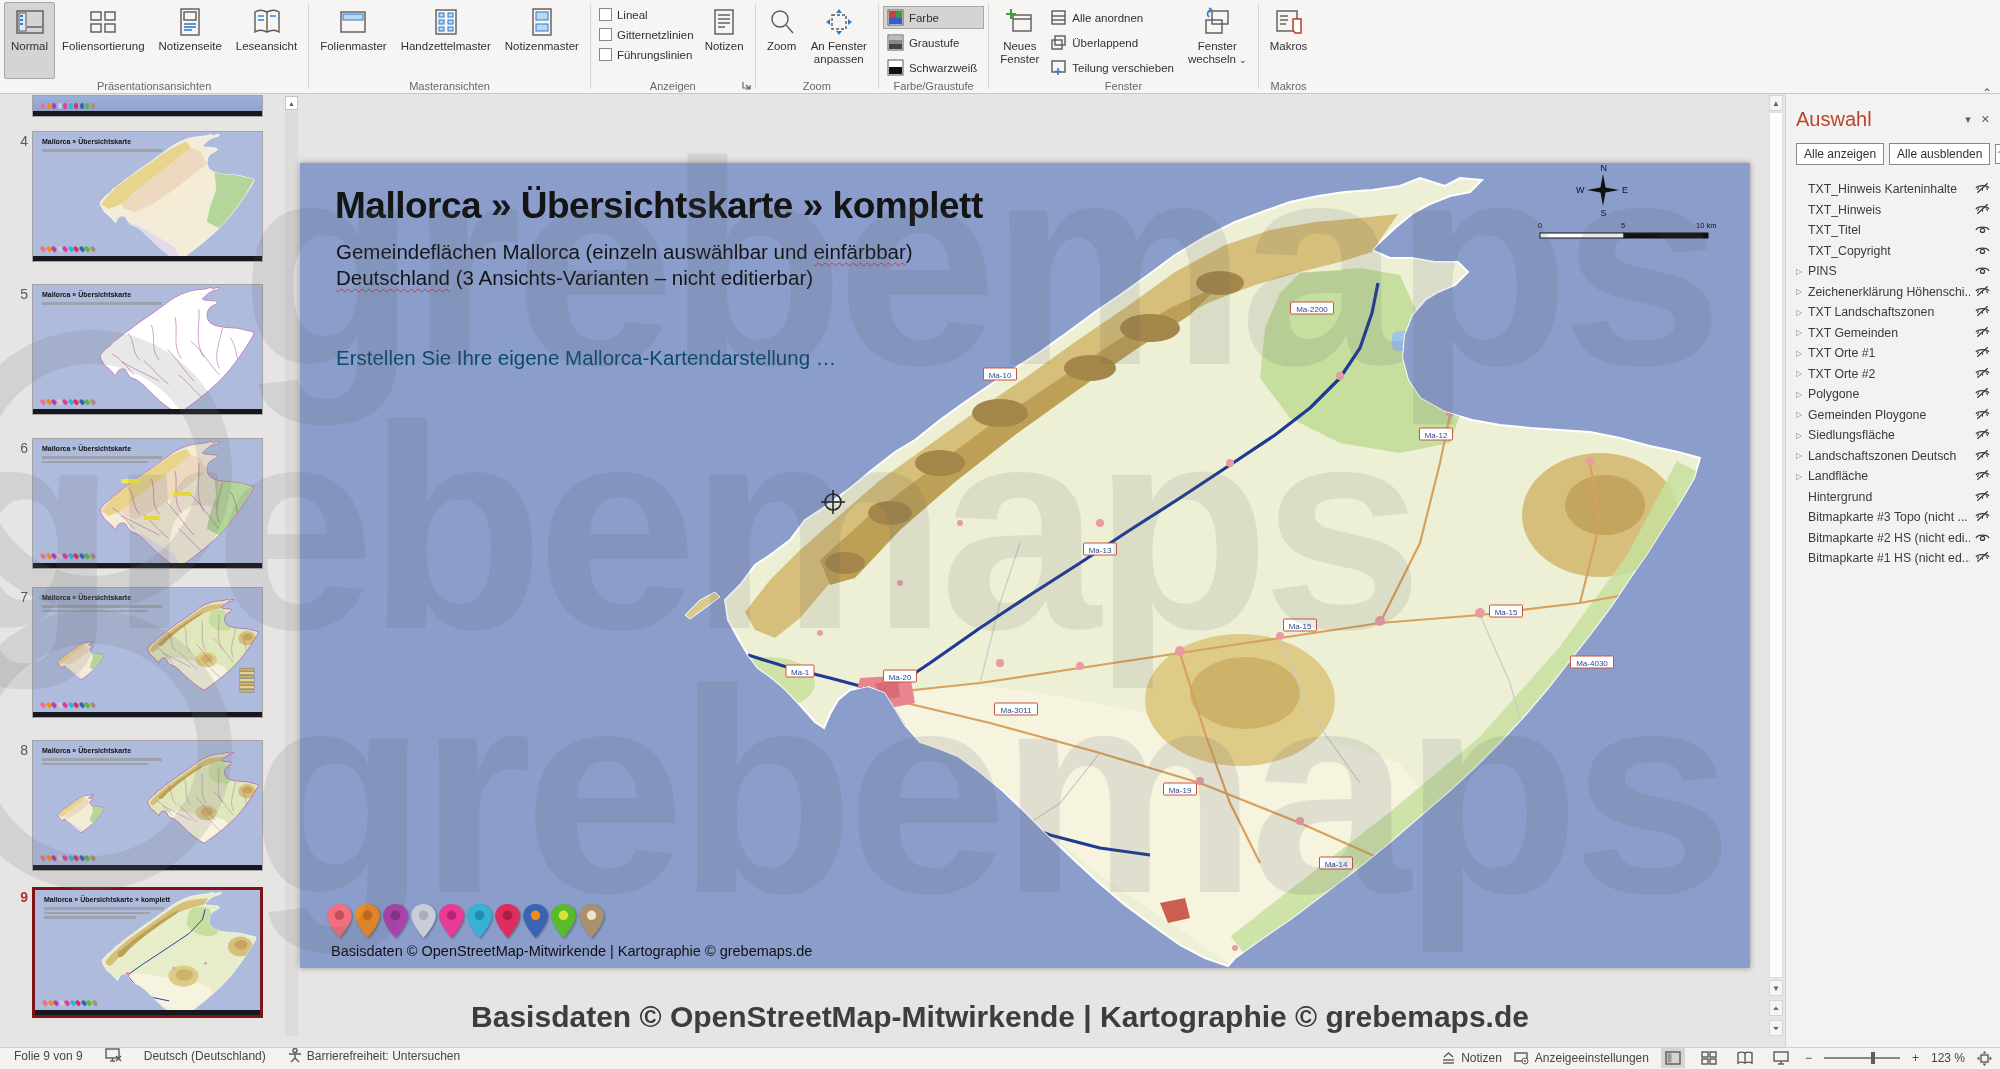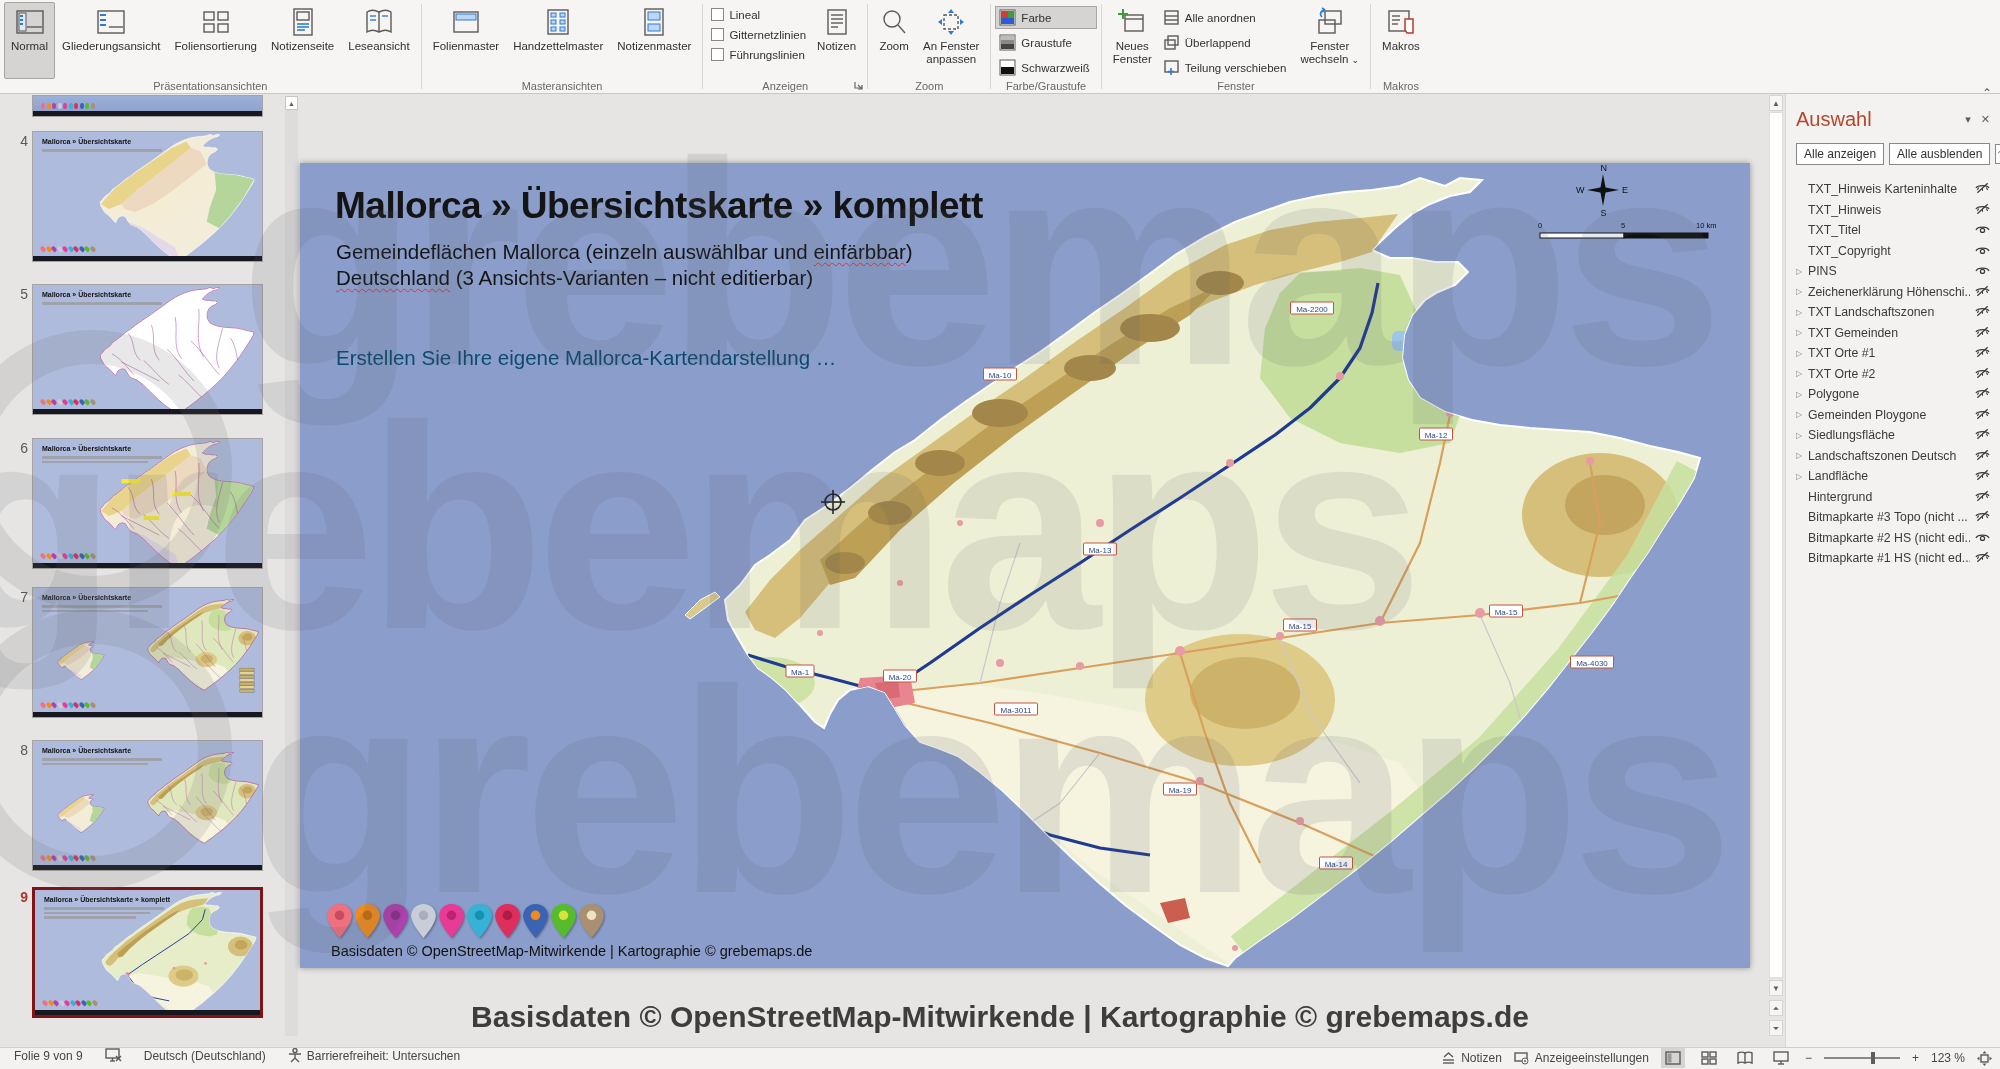--- a/index.html
+++ b/index.html
@@ -172,30 +172,20 @@
           <div class="bigbtn sel">
             <svg viewBox="0 0 30 30">
                 <rect x="2" y="4" width="26" height="22" class="mono-ic"></rect>
                 <rect x="4" y="6" width="7" height="18" fill="#dce9f7" stroke="#5c5a58" stroke-width="1"></rect>
                 <rect x="5" y="8" width="3" height="2" fill="#2f7bd4"></rect>
                 <rect x="5" y="12" width="3" height="2" fill="#2f7bd4"></rect>
                 <rect x="5" y="16" width="3" height="2" fill="#2f7bd4"></rect>
                 <line x1="12" y1="20" x2="27" y2="20" class="mono-ic"></line>
               </svg>
             <span class="bl">Normal</span>
-          </div>
-          <div class="bigbtn">
-            <svg viewBox="0 0 30 30">
-                <rect x="2" y="4" width="26" height="22" class="mono-ic"></rect>
-                <line x1="4" y1="8" x2="10" y2="8" stroke="#2f7bd4" stroke-width="2"></line>
-                <line x1="4" y1="13" x2="10" y2="13" stroke="#2f7bd4" stroke-width="2"></line>
-                <line x1="4" y1="18" x2="10" y2="18" stroke="#2f7bd4" stroke-width="2"></line>
-                <line x1="13" y1="20" x2="27" y2="20" class="mono-ic"></line>
-              </svg>
-            <span class="bl">Gliederungsansicht</span>
           </div>
           <div class="bigbtn">
             <svg viewBox="0 0 30 30">
                 <rect x="3" y="5" width="10" height="8" class="mono-ic"></rect>
                 <rect x="17" y="5" width="10" height="8" class="mono-ic"></rect>
                 <rect x="3" y="17" width="10" height="8" class="mono-ic"></rect>
                 <rect x="17" y="17" width="10" height="8" class="mono-ic"></rect>
               </svg>
             <span class="bl">Foliensortierung</span>
           </div>

